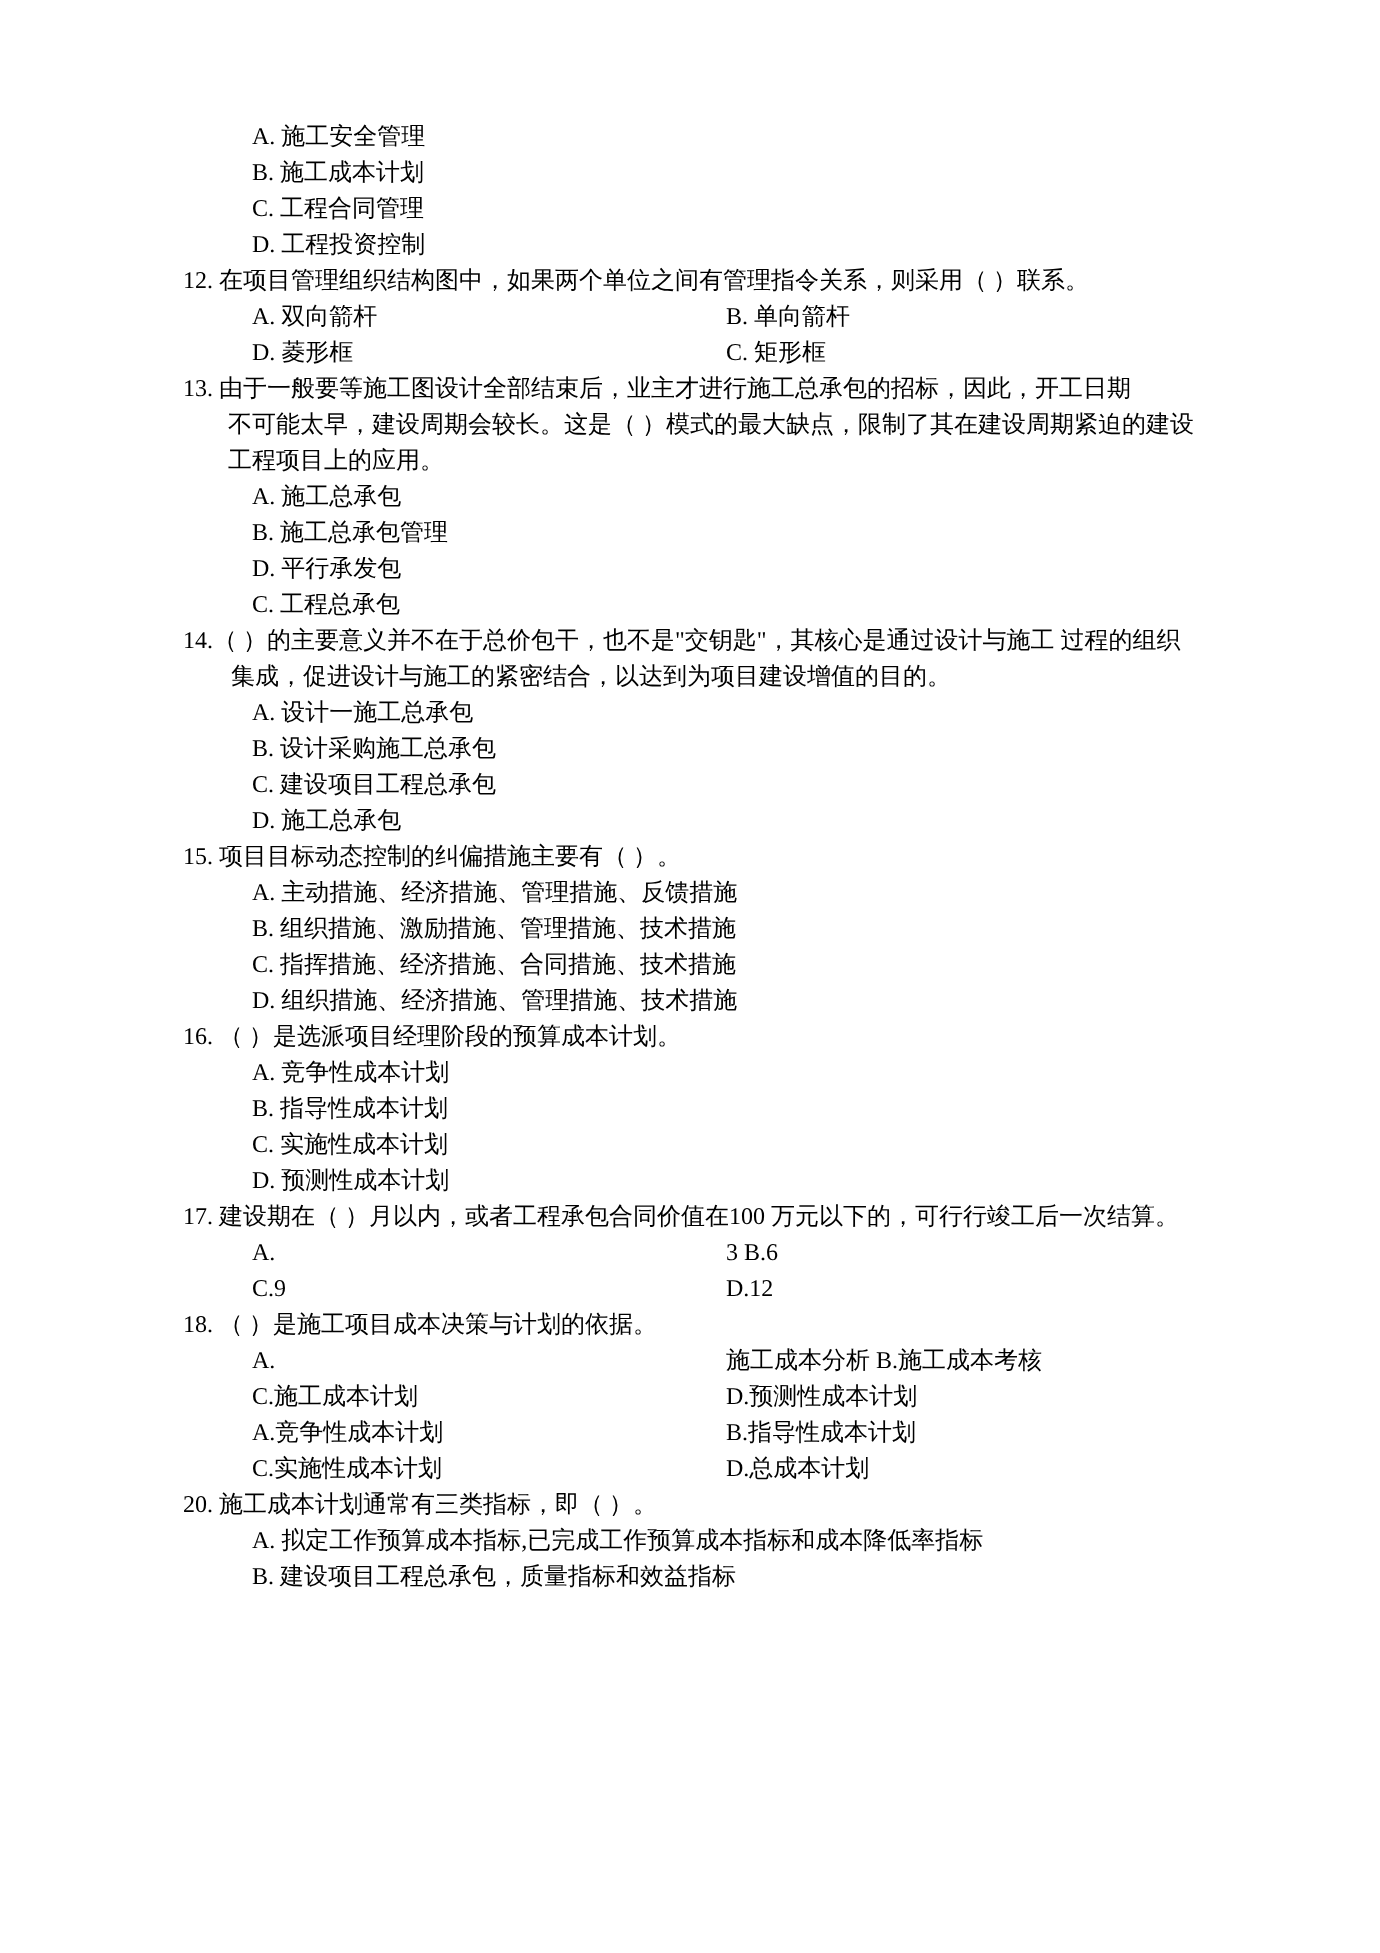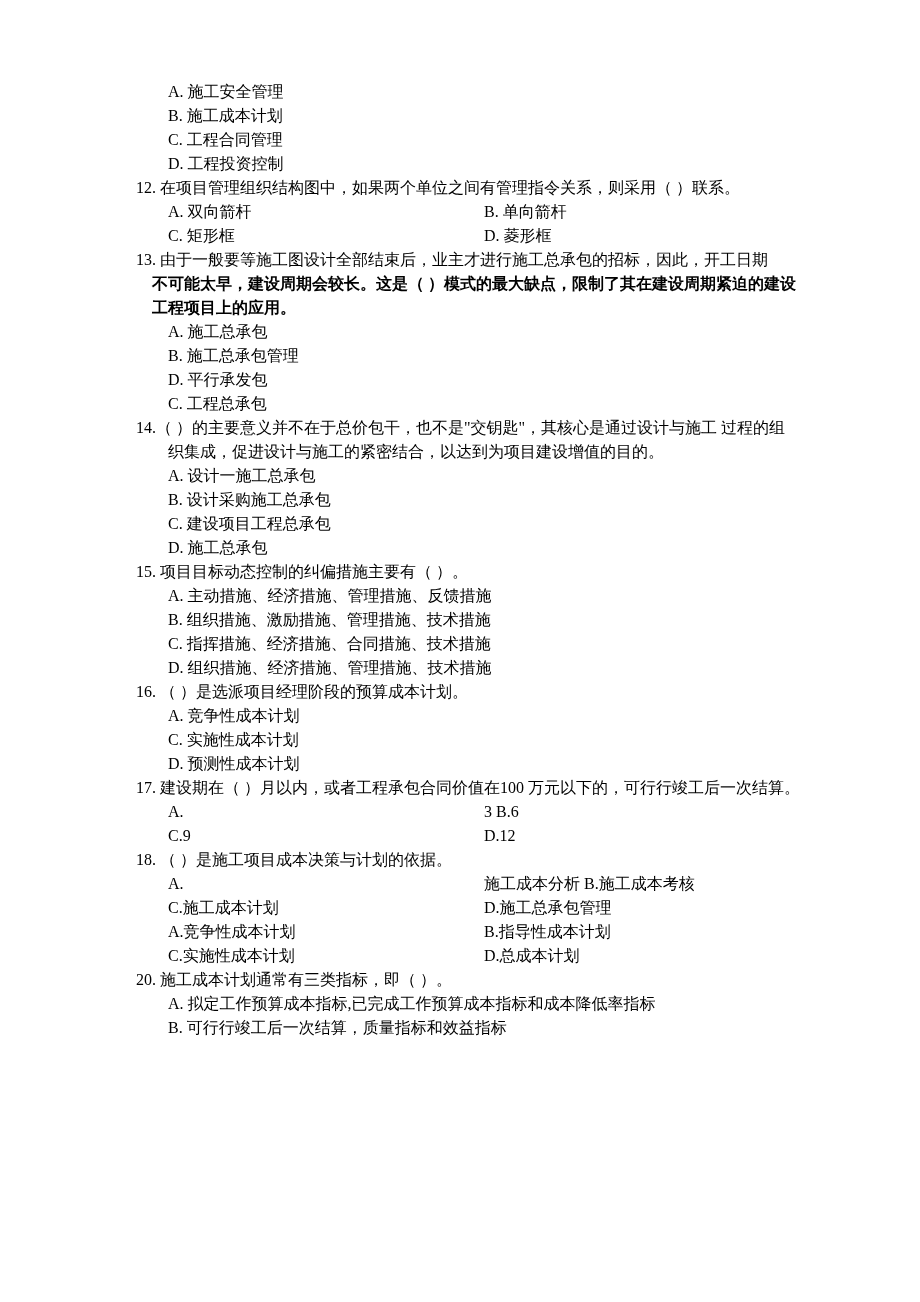--- a/index.html
+++ b/index.html
@@ -8,33 +8,32 @@
     font-size: 16px;
     line-height: 1.5;
     margin: 0;
     padding: 80px 120px;
     color: #000;
   }
   .indent-option {
     margin-left: 3em;
   }
   .question {
-    margin-left: 16px;
+    margin-left: 2px;
   }
   .two-col {
     display: flex;
     margin-left: 3em;
   }
   .two-col > div {
     flex: 0 0 50%;
   }
   .cont {
     margin-left: 2em;
     text-indent: 0;
-    font-weight: bold;
   }
   .q-hang {
     padding-left: 2em;
     text-indent: -2em;
   }
 </style>
 </head>
 <body>
 
 <div>
@@ -43,22 +42,22 @@
   <div class="indent-option">B. 施工成本计划</div>
   <div class="indent-option">C. 工程合同管理</div>
   <div class="indent-option">D. 工程投资控制</div>
 
   <div class="question">12. 在项目管理组织结构图中，如果两个单位之间有管理指令关系，则采用（  ）联系。</div>
   <div class="two-col">
     <div>A. 双向箭杆</div>
     <div>B.  单向箭杆</div>
   </div>
   <div class="two-col">
+    <div>D. 菱形框</div>
     <div>C. 矩形框</div>
-    <div>D. 菱形框</div>
   </div>
 
   <div class="question">13. 由于一般要等施工图设计全部结束后，业主才进行施工总承包的招标，因此，开工日期</div>
   <div class="cont">不可能太早，建设周期会较长。这是（  ）模式的最大缺点，限制了其在建设周期紧迫的建设工程项目上的应用。</div>
   <div class="indent-option">A. 施工总承包</div>
   <div class="indent-option">B. 施工总承包管理</div>
   <div class="indent-option">D. 平行承发包</div>
   <div class="indent-option">C. 工程总承包</div>
 
   <div class="question q-hang">14.（ ）的主要意义并不在于总价包干，也不是"交钥匙"，其核心是通过设计与施工 过程的组织集成，促进设计与施工的紧密结合，以达到为项目建设增值的目的。</div>
@@ -68,49 +67,50 @@
   <div class="indent-option">D. 施工总承包</div>
 
   <div class="question">15. 项目目标动态控制的纠偏措施主要有（ ）。</div>
   <div class="indent-option">A. 主动措施、经济措施、管理措施、反馈措施</div>
   <div class="indent-option">B. 组织措施、激励措施、管理措施、技术措施</div>
   <div class="indent-option">C. 指挥措施、经济措施、合同措施、技术措施</div>
   <div class="indent-option">D. 组织措施、经济措施、管理措施、技术措施</div>
 
   <div class="question">16. （ ）是选派项目经理阶段的预算成本计划。</div>
   <div class="indent-option">A. 竞争性成本计划</div>
+  <div class="indent-option">B. 指导性成本计划</div>
   <div class="indent-option">C. 实施性成本计划</div>
   <div class="indent-option">D. 预测性成本计划</div>
 
   <div class="question q-hang">17.  建设期在（  ）月以内，或者工程承包合同价值在100 万元以下的，可行行竣工后一次结算。</div>
   <div class="two-col">
     <div>A.</div>
     <div>3    B.6</div>
   </div>
   <div class="two-col">
     <div>C.9</div>
     <div>D.12</div>
   </div>
 
   <div class="question">18.  （ ）是施工项目成本决策与计划的依据。</div>
   <div class="two-col">
     <div>A.</div>
     <div>施工成本分析  B.施工成本考核</div>
   </div>
   <div class="two-col">
     <div>C.施工成本计划</div>
-    <div>D.施工总承包管理</div>
+    <div>D.预测性成本计划</div>
   </div>
 
   <div class="two-col">
     <div>A.竞争性成本计划</div>
     <div>B.指导性成本计划</div>
   </div>
   <div class="two-col">
     <div>C.实施性成本计划</div>
     <div>D.总成本计划</div>
   </div>
 
   <div class="question">20.  施工成本计划通常有三类指标，即（  ）。</div>
   <div class="indent-option">A. 拟定工作预算成本指标,已完成工作预算成本指标和成本降低率指标</div>
-  <div class="indent-option">B. 可行行竣工后一次结算，质量指标和效益指标</div>
+  <div class="indent-option">B. 建设项目工程总承包，质量指标和效益指标</div>
 
 </div>
 
 </body></html>

